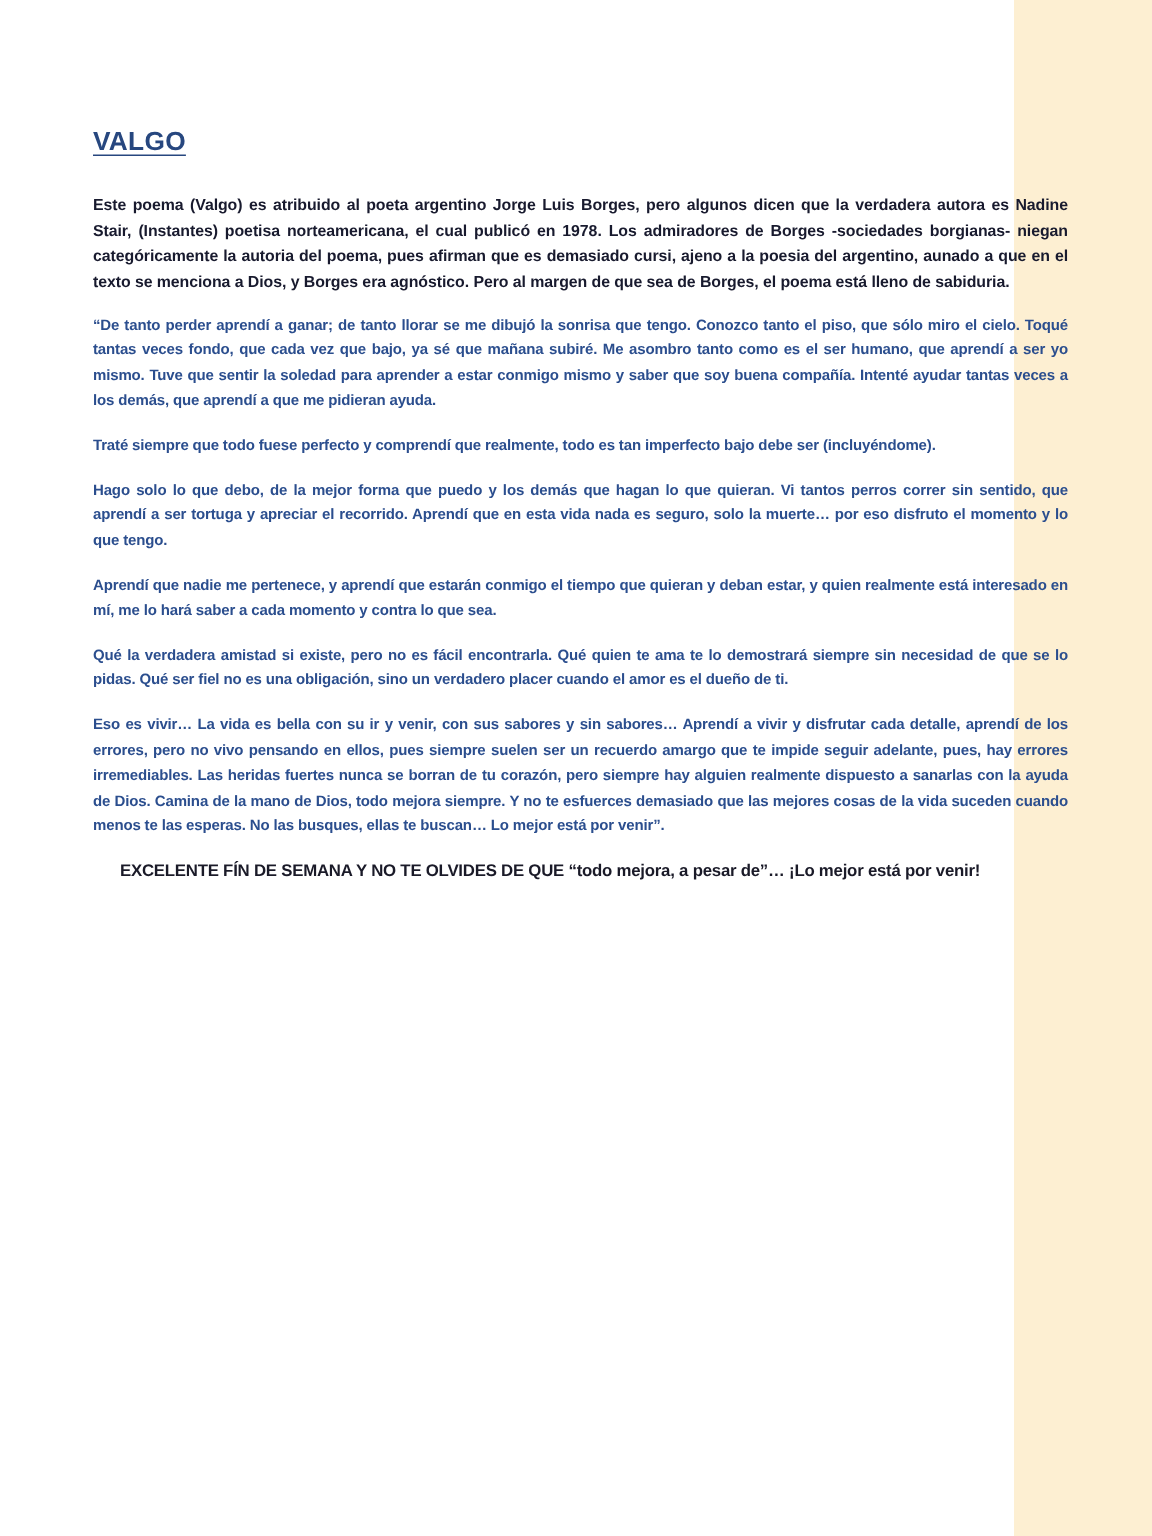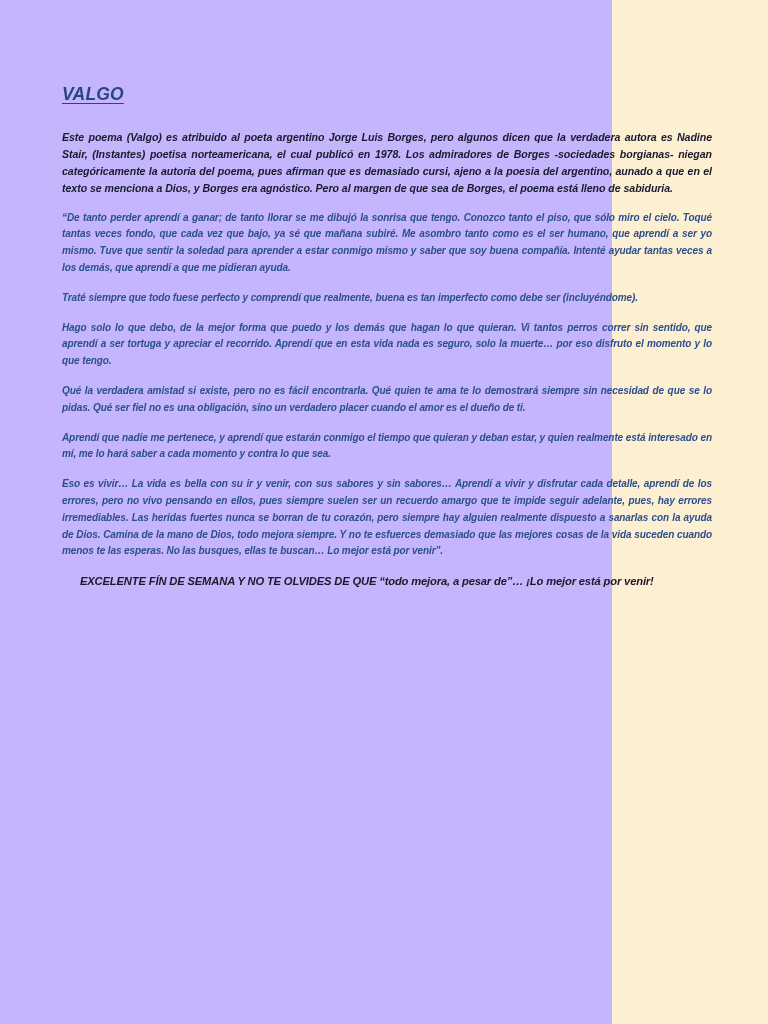--- a/index.html
+++ b/index.html
@@ -7,27 +7,26 @@
     padding: 0;
   }
   body {
     width: 768px;
     height: 1024px;
     background: #FDEFD2;
     font-family: "Liberation Sans", sans-serif;
     overflow: hidden;
   }
   .page {
-    width: 612px;
+    width: 676px;
     height: 1024px;
-    background: #c4b5fd;
+    background: #ffffff;
     box-sizing: border-box;
     padding: 0;
     position: relative;
-    font-style: italic;
   }
   .content {
     position: absolute;
     left: 62px;
     top: 84px;
     width: 650px;
   }
   .doc-title {
     font-size: 17.5px;
     font-weight: bold;
@@ -81,22 +80,22 @@
 <div class="page">
   <div class="content">
 
     <div class="title-row">
       <h1 class="doc-title">VALGO</h1>
     </div>
 
     <p class="intro">Este poema (Valgo) es atribuido al poeta argentino Jorge Luis Borges, pero algunos dicen que la verdadera autora es Nadine Stair, (Instantes) poetisa norteamericana, el cual publicó en 1978. Los admiradores de Borges -sociedades borgianas- niegan categóricamente la autoria del poema, pues afirman que es demasiado cursi, ajeno a la poesia del argentino, aunado a que en el texto se menciona a Dios, y Borges era agnóstico. Pero al margen de que sea de Borges, el poema está lleno de sabiduria.</p>
 
     <p class="para">“De tanto perder aprendí a ganar; de tanto llorar se me dibujó la sonrisa que tengo. Conozco tanto el piso, que sólo miro el cielo. Toqué tantas veces fondo, que cada vez que bajo, ya sé que mañana subiré. Me asombro tanto como es el ser humano, que aprendí a ser yo mismo. Tuve que sentir la soledad para aprender a estar conmigo mismo y saber que soy buena compañía. Intenté ayudar tantas veces a los demás, que aprendí a que me pidieran ayuda.</p>
-    <p class="para">Traté siempre que todo fuese perfecto y comprendí que realmente, buena es tan imperfecto como debe ser (incluyéndome).</p>
+    <p class="para">Traté siempre que todo fuese perfecto y comprendí que realmente, todo es tan imperfecto bajo debe ser (incluyéndome).</p>
     <p class="para">Hago solo lo que debo, de la mejor forma que puedo y los demás que hagan lo que quieran. Vi tantos perros correr sin sentido, que aprendí a ser tortuga y apreciar el recorrido. Aprendí que en esta vida nada es seguro, solo la muerte… por eso disfruto el momento y lo que tengo.</p>
+    <p class="para">Aprendí que nadie me pertenece, y aprendí que estarán conmigo el tiempo que quieran y deban estar, y quien realmente está interesado en mí, me lo hará saber a cada momento y contra lo que sea.</p>
     <p class="para">Qué la verdadera amistad si existe, pero no es fácil encontrarla. Qué quien te ama te lo demostrará siempre sin necesidad de que se lo pidas. Qué ser fiel no es una obligación, sino un verdadero placer cuando el amor es el dueño de ti.</p>
-    <p class="para">Aprendí que nadie me pertenece, y aprendí que estarán conmigo el tiempo que quieran y deban estar, y quien realmente está interesado en mí, me lo hará saber a cada momento y contra lo que sea.</p>
     <p class="para"> Eso es vivir… La vida es bella con su ir y venir, con sus sabores y sin sabores… Aprendí a vivir y disfrutar cada detalle, aprendí de los errores, pero no vivo pensando en ellos, pues siempre suelen ser un recuerdo amargo que te impide seguir adelante, pues, hay errores irremediables. Las heridas fuertes nunca se borran de tu corazón, pero siempre hay alguien realmente dispuesto a sanarlas con la ayuda de Dios. Camina de la mano de Dios, todo mejora siempre. Y no te esfuerces demasiado que las mejores cosas de la vida suceden cuando menos te las esperas. No las busques, ellas te buscan… Lo mejor está por venir”.</p>
 
     <p class="closing">EXCELENTE FÍN DE SEMANA Y NO TE OLVIDES DE QUE “todo mejora, a pesar de”… ¡Lo mejor está por venir!</p>
 
   </div>
 </div>
 
 </body></html>

